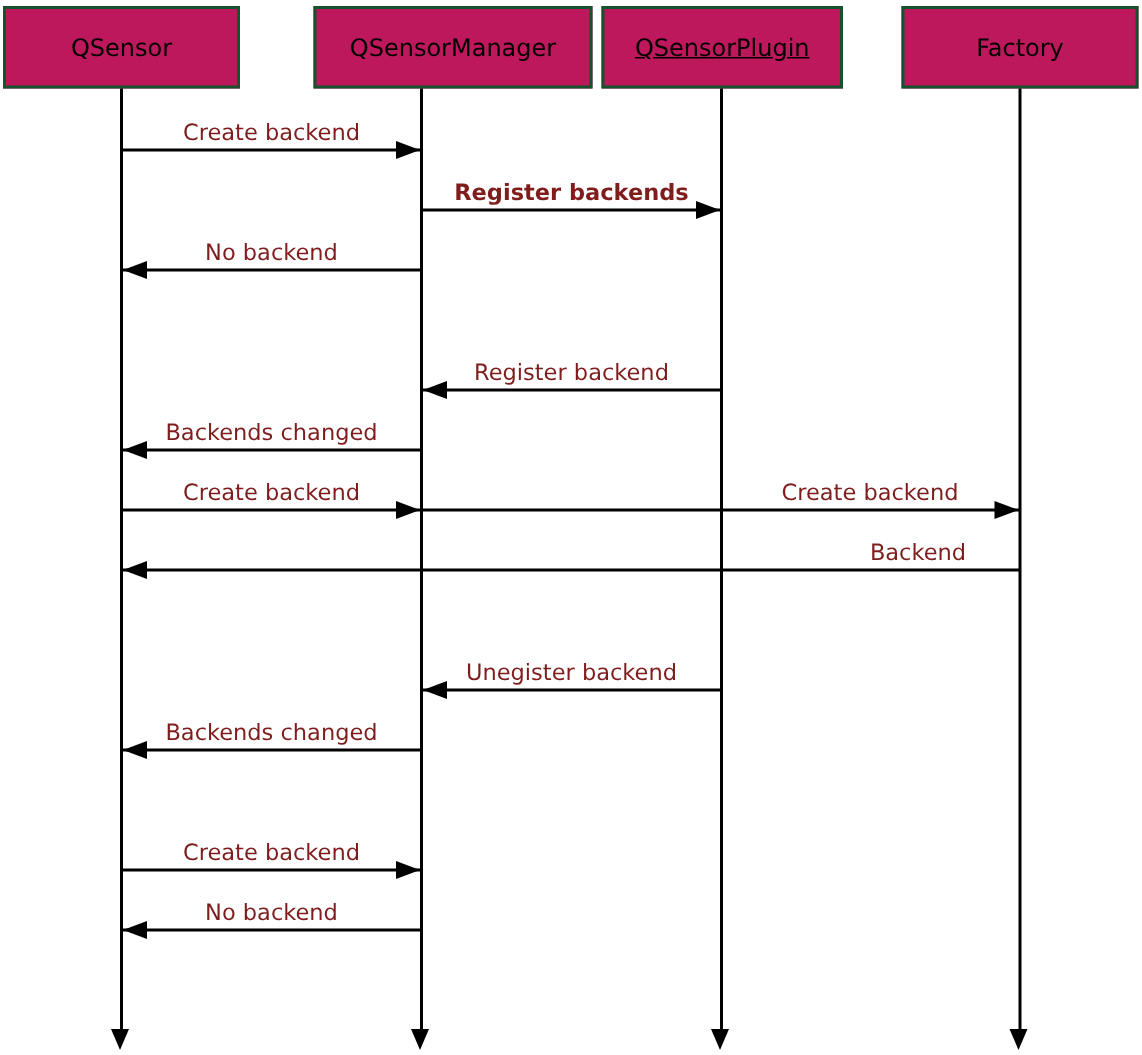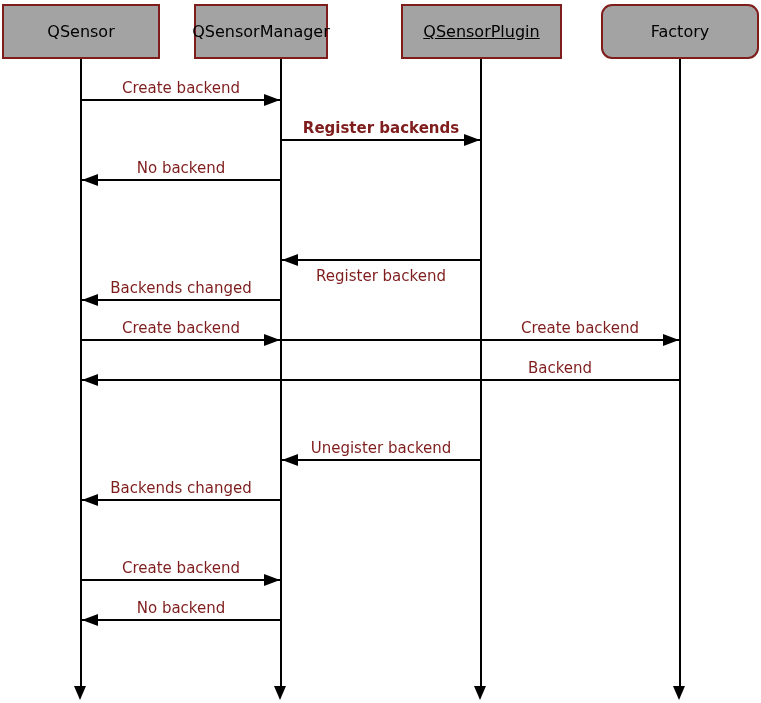--- a/index.html
+++ b/index.html
@@ -13,22 +13,22 @@
     height: 703px;
     background: #ffffff;
     font-family: "DejaVu Sans", "Liberation Sans", sans-serif;
     overflow: hidden;
   }
   .actor-box {
     position: absolute;
     top: 4px;
     height: 55px;
     box-sizing: border-box;
-    border: 2px solid #7f1d1d;
-    background: #a3a3a3;
+    border: 2px solid #14532d;
+    background: #be185d;
     display: flex;
     align-items: center;
     justify-content: center;
     font-size: 16px;
     color: #000000;
     white-space: nowrap;
   }
   .lifeline {
     position: absolute;
     width: 2px;
@@ -73,27 +73,27 @@
   }
 </style>
 </head>
 <body>
 
 <div id="canvas">
   <div id="actors-layer">
       <div class="actor-box" style="left: 2px; width: 158px;">
         <span>QSensor</span>
       </div>
-      <div class="actor-box" style="left: 194px; width: 134px;">
+      <div class="actor-box" style="left: 209px; width: 186px;">
         <span>QSensorManager</span>
       </div>
       <div class="actor-box" style="left: 401px; width: 161px; text-decoration: underline;">
         <span>QSensorPlugin</span>
       </div>
-      <div class="actor-box" style="left: 601px; width: 158px; border-radius: 11px;">
+      <div class="actor-box" style="left: 601px; width: 158px;">
         <span>Factory</span>
       </div>
     </div>
   <div id="lifelines-layer">
       <div class="lifeline" style="left: 80px; top: 59px; height: 635px;"></div>
       <div class="lifeline-arrow" style="left: 74px; top: 686px;"></div>
       <div class="lifeline" style="left: 280px; top: 59px; height: 635px;"></div>
       <div class="lifeline-arrow" style="left: 274px; top: 686px;"></div>
       <div class="lifeline" style="left: 480px; top: 59px; height: 635px;"></div>
       <div class="lifeline-arrow" style="left: 474px; top: 686px;"></div>
@@ -112,41 +112,41 @@
         <div class="msg-label" style="left: 381px; top: 119px; font-weight: bold;">Register backends</div>
       </div>
       <div>
         <div class="msg-line" style="left: 81px; top: 179px; width: 200px;"></div>
         <div class="msg-arrow-left" style="top: 174px; left: 82px;"></div>
         <div class="msg-label" style="left: 181px; top: 159px;">No backend</div>
       </div>
       <div>
         <div class="msg-line" style="left: 281px; top: 259px; width: 200px;"></div>
         <div class="msg-arrow-left" style="top: 254px; left: 282px;"></div>
-        <div class="msg-label" style="left: 381px; top: 239px; margin-top: 28px;">Register backend</div>
+        <div class="msg-label" style="left: 381px; top: 239px;">Register backend</div>
       </div>
       <div>
         <div class="msg-line" style="left: 81px; top: 299px; width: 200px;"></div>
         <div class="msg-arrow-left" style="top: 294px; left: 82px;"></div>
         <div class="msg-label" style="left: 181px; top: 279px;">Backends changed</div>
       </div>
       <div>
         <div class="msg-line" style="left: 81px; top: 339px; width: 200px;"></div>
         <div class="msg-arrow-right" style="top: 334px; left: 264px;"></div>
         <div class="msg-label" style="left: 181px; top: 319px;">Create backend</div>
       </div>
       <div>
         <div class="msg-line" style="left: 281px; top: 339px; width: 399px;"></div>
         <div class="msg-arrow-right" style="top: 334px; left: 663px;"></div>
         <div class="msg-label" style="left: 580px; top: 319px;">Create backend</div>
       </div>
       <div>
         <div class="msg-line" style="left: 81px; top: 379px; width: 599px;"></div>
         <div class="msg-arrow-left" style="top: 374px; left: 82px;"></div>
-        <div class="msg-label" style="left: 560px; top: 359px;">Backend</div>
+        <div class="msg-label" style="left: 612px; top: 359px;">Backend</div>
       </div>
       <div>
         <div class="msg-line" style="left: 281px; top: 459px; width: 200px;"></div>
         <div class="msg-arrow-left" style="top: 454px; left: 282px;"></div>
         <div class="msg-label" style="left: 381px; top: 439px;">Unegister backend</div>
       </div>
       <div>
         <div class="msg-line" style="left: 81px; top: 499px; width: 200px;"></div>
         <div class="msg-arrow-left" style="top: 494px; left: 82px;"></div>
         <div class="msg-label" style="left: 181px; top: 479px;">Backends changed</div>

